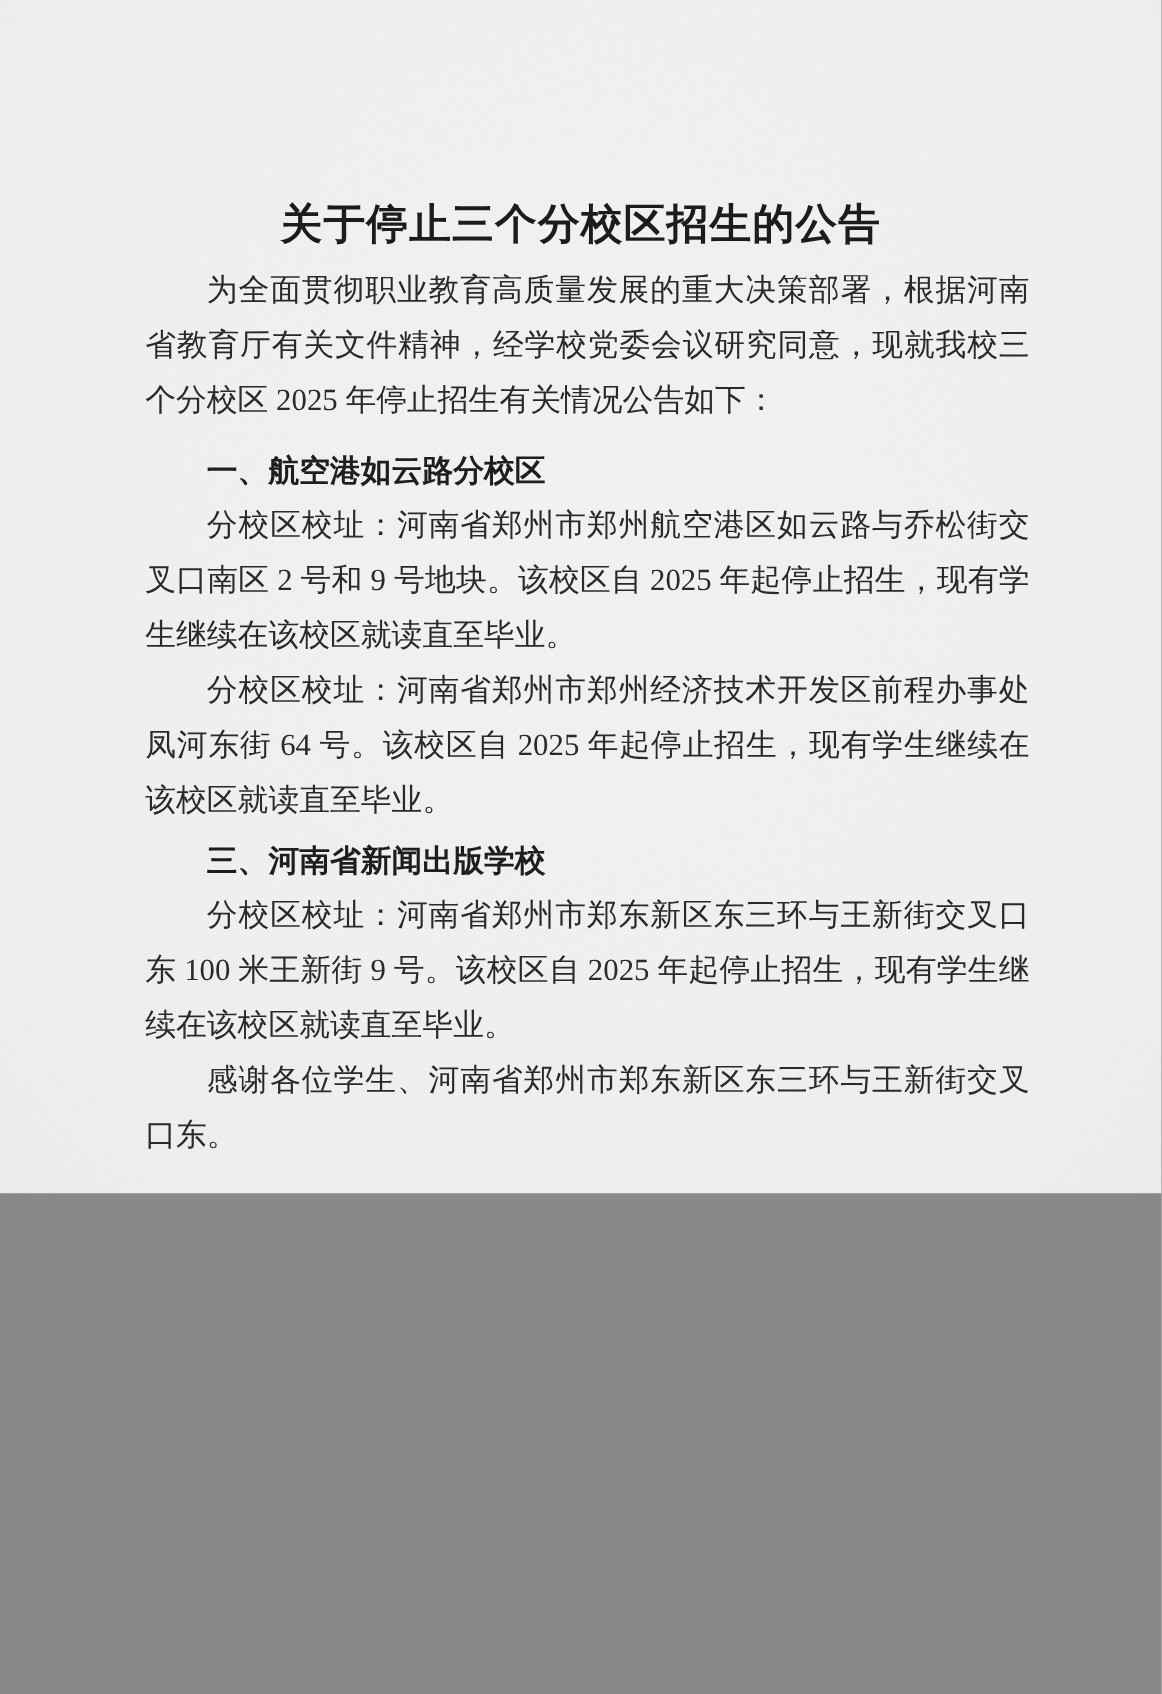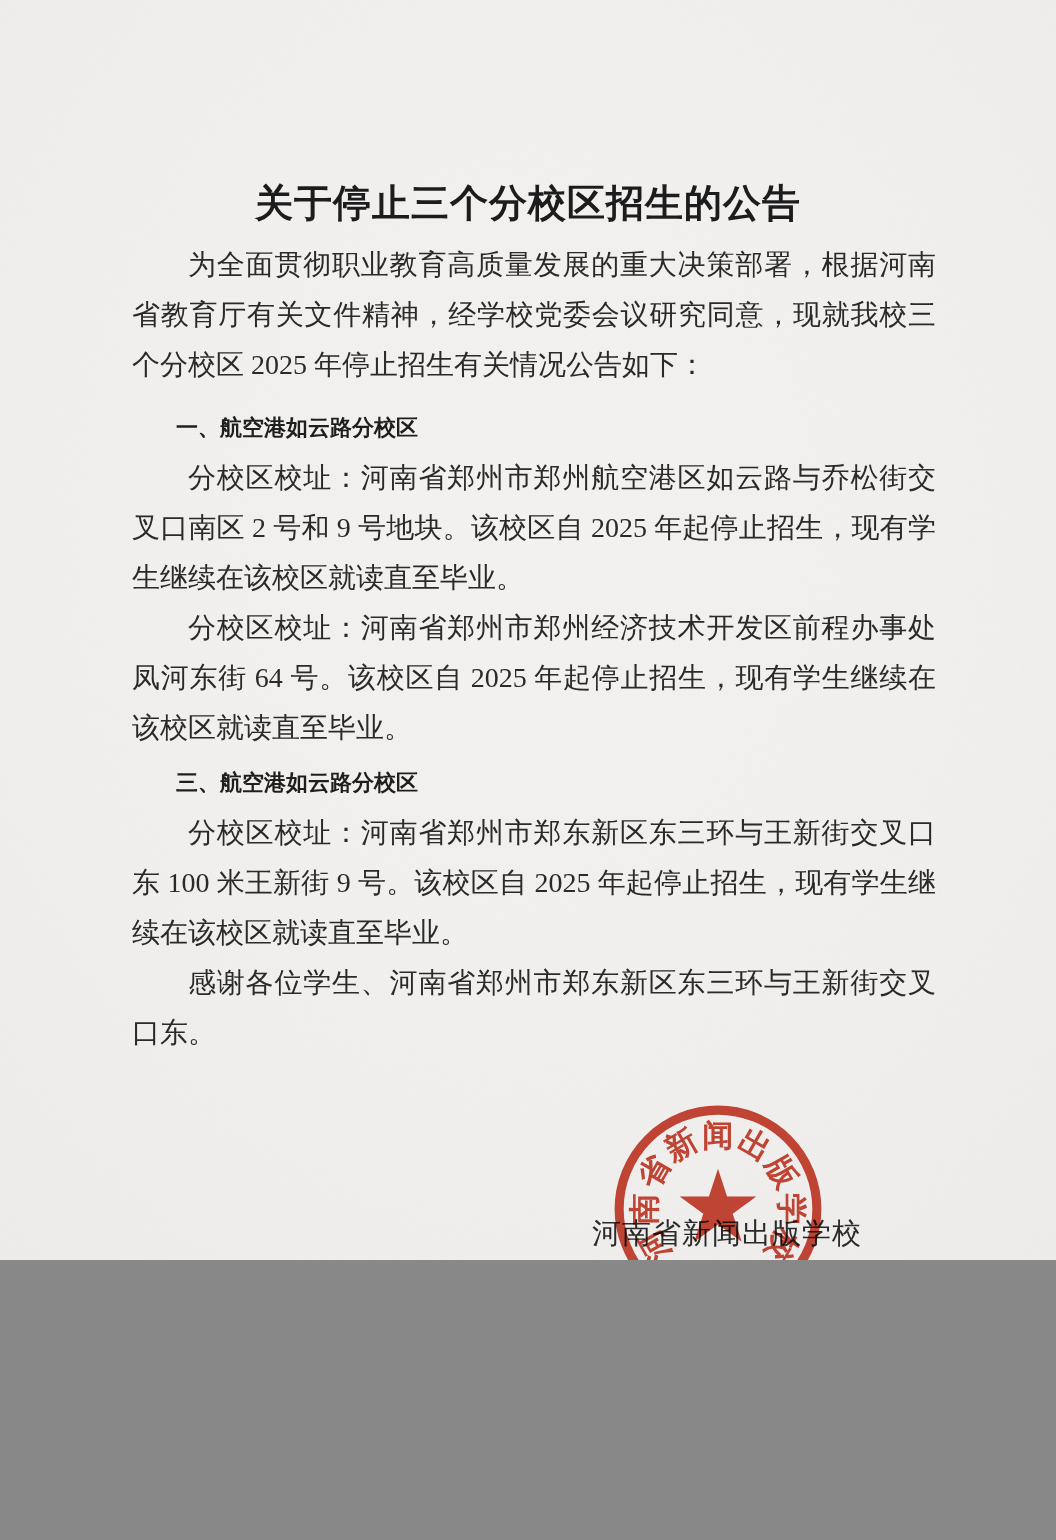--- a/index.html
+++ b/index.html
@@ -1,20 +1,20 @@
 <!DOCTYPE html>
 <html><head>
 <meta charset="utf-8">
 <style>
   * { margin: 0; padding: 0; box-sizing: border-box; }
   html, body { background: #888; }
   .page {
     position: relative;
     width: 1056px;
-    height: 1260px;
+    height: 1085px;
     margin: 0 auto;
     background:
       radial-gradient(ellipse 900px 1100px at 50% 42%, #f4f3f1 0%, #f1f0ee 55%, #edecea 100%);
     overflow: hidden;
     font-family: "Liberation Serif", "DejaVu Serif", serif;
     color: #262626;
   }
 
   .doc-title {
     position: absolute;
@@ -38,21 +38,21 @@
     line-height: 50px;
     text-align: justify;
     text-justify: inter-ideograph;
     color: #2a2a2a;
   }
   .doc-body p { text-indent: 2em; }
   .doc-body h2 {
     text-indent: 2em;
     font-family: "Liberation Sans", "DejaVu Sans", sans-serif;
     font-weight: 700;
-    font-size: 22px;
+    font-size: 28px;
     line-height: 50px;
     color: #1e1e1e;
   }
   .sec1-heading { margin-top: 13px; }
   .sec2-heading { margin-top: 6px; }
   .sec3-heading { margin-top: 5px; }
   .closing-para { margin-top: 10px; }
 
   .signature-org {
     position: absolute;
@@ -140,21 +140,21 @@
   <h1 class="doc-title">关于停止三个分校区招生的公告</h1>
 
   <div class="doc-body">
     <p>为全面贯彻职业教育高质量发展的重大决策部署，根据河南省教育厅有关文件精神，经学校党委会议研究同意，现就我校三个分校区 2025 年停止招生有关情况公告如下：</p>
 
     <h2 class="sec1-heading">一、航空港如云路分校区</h2>
     <p>分校区校址：河南省郑州市郑州航空港区如云路与乔松街交叉口南区 2 号和 9 号地块。该校区自 2025 年起停止招生，现有学生继续在该校区就读直至毕业。</p>
 
     <p>分校区校址：河南省郑州市郑州经济技术开发区前程办事处凤河东街 64 号。该校区自 2025 年起停止招生，现有学生继续在该校区就读直至毕业。</p>
 
-    <h2 class="sec3-heading">三、航空港如云路分校区</h2>
+    <h2 class="sec3-heading">三、河南省新闻出版学校</h2>
     <p>分校区校址：河南省郑州市郑东新区东三环与王新街交叉口东 100 米王新街 9 号。该校区自 2025 年起停止招生，现有学生继续在该校区就读直至毕业。</p>
 
     <p>感谢各位学生、河南省郑州市郑东新区东三环与王新街交叉口东。</p>
   </div>
 
   <div class="signature-org">河南省新闻出版学校</div>
   <div class="signature-date">2025 年 4 月 15 日</div>
 
   <svg class="stamp" viewBox="0 0 230 230" aria-hidden="true">
     <circle class="ring" cx="115" cy="115" r="98"></circle>

